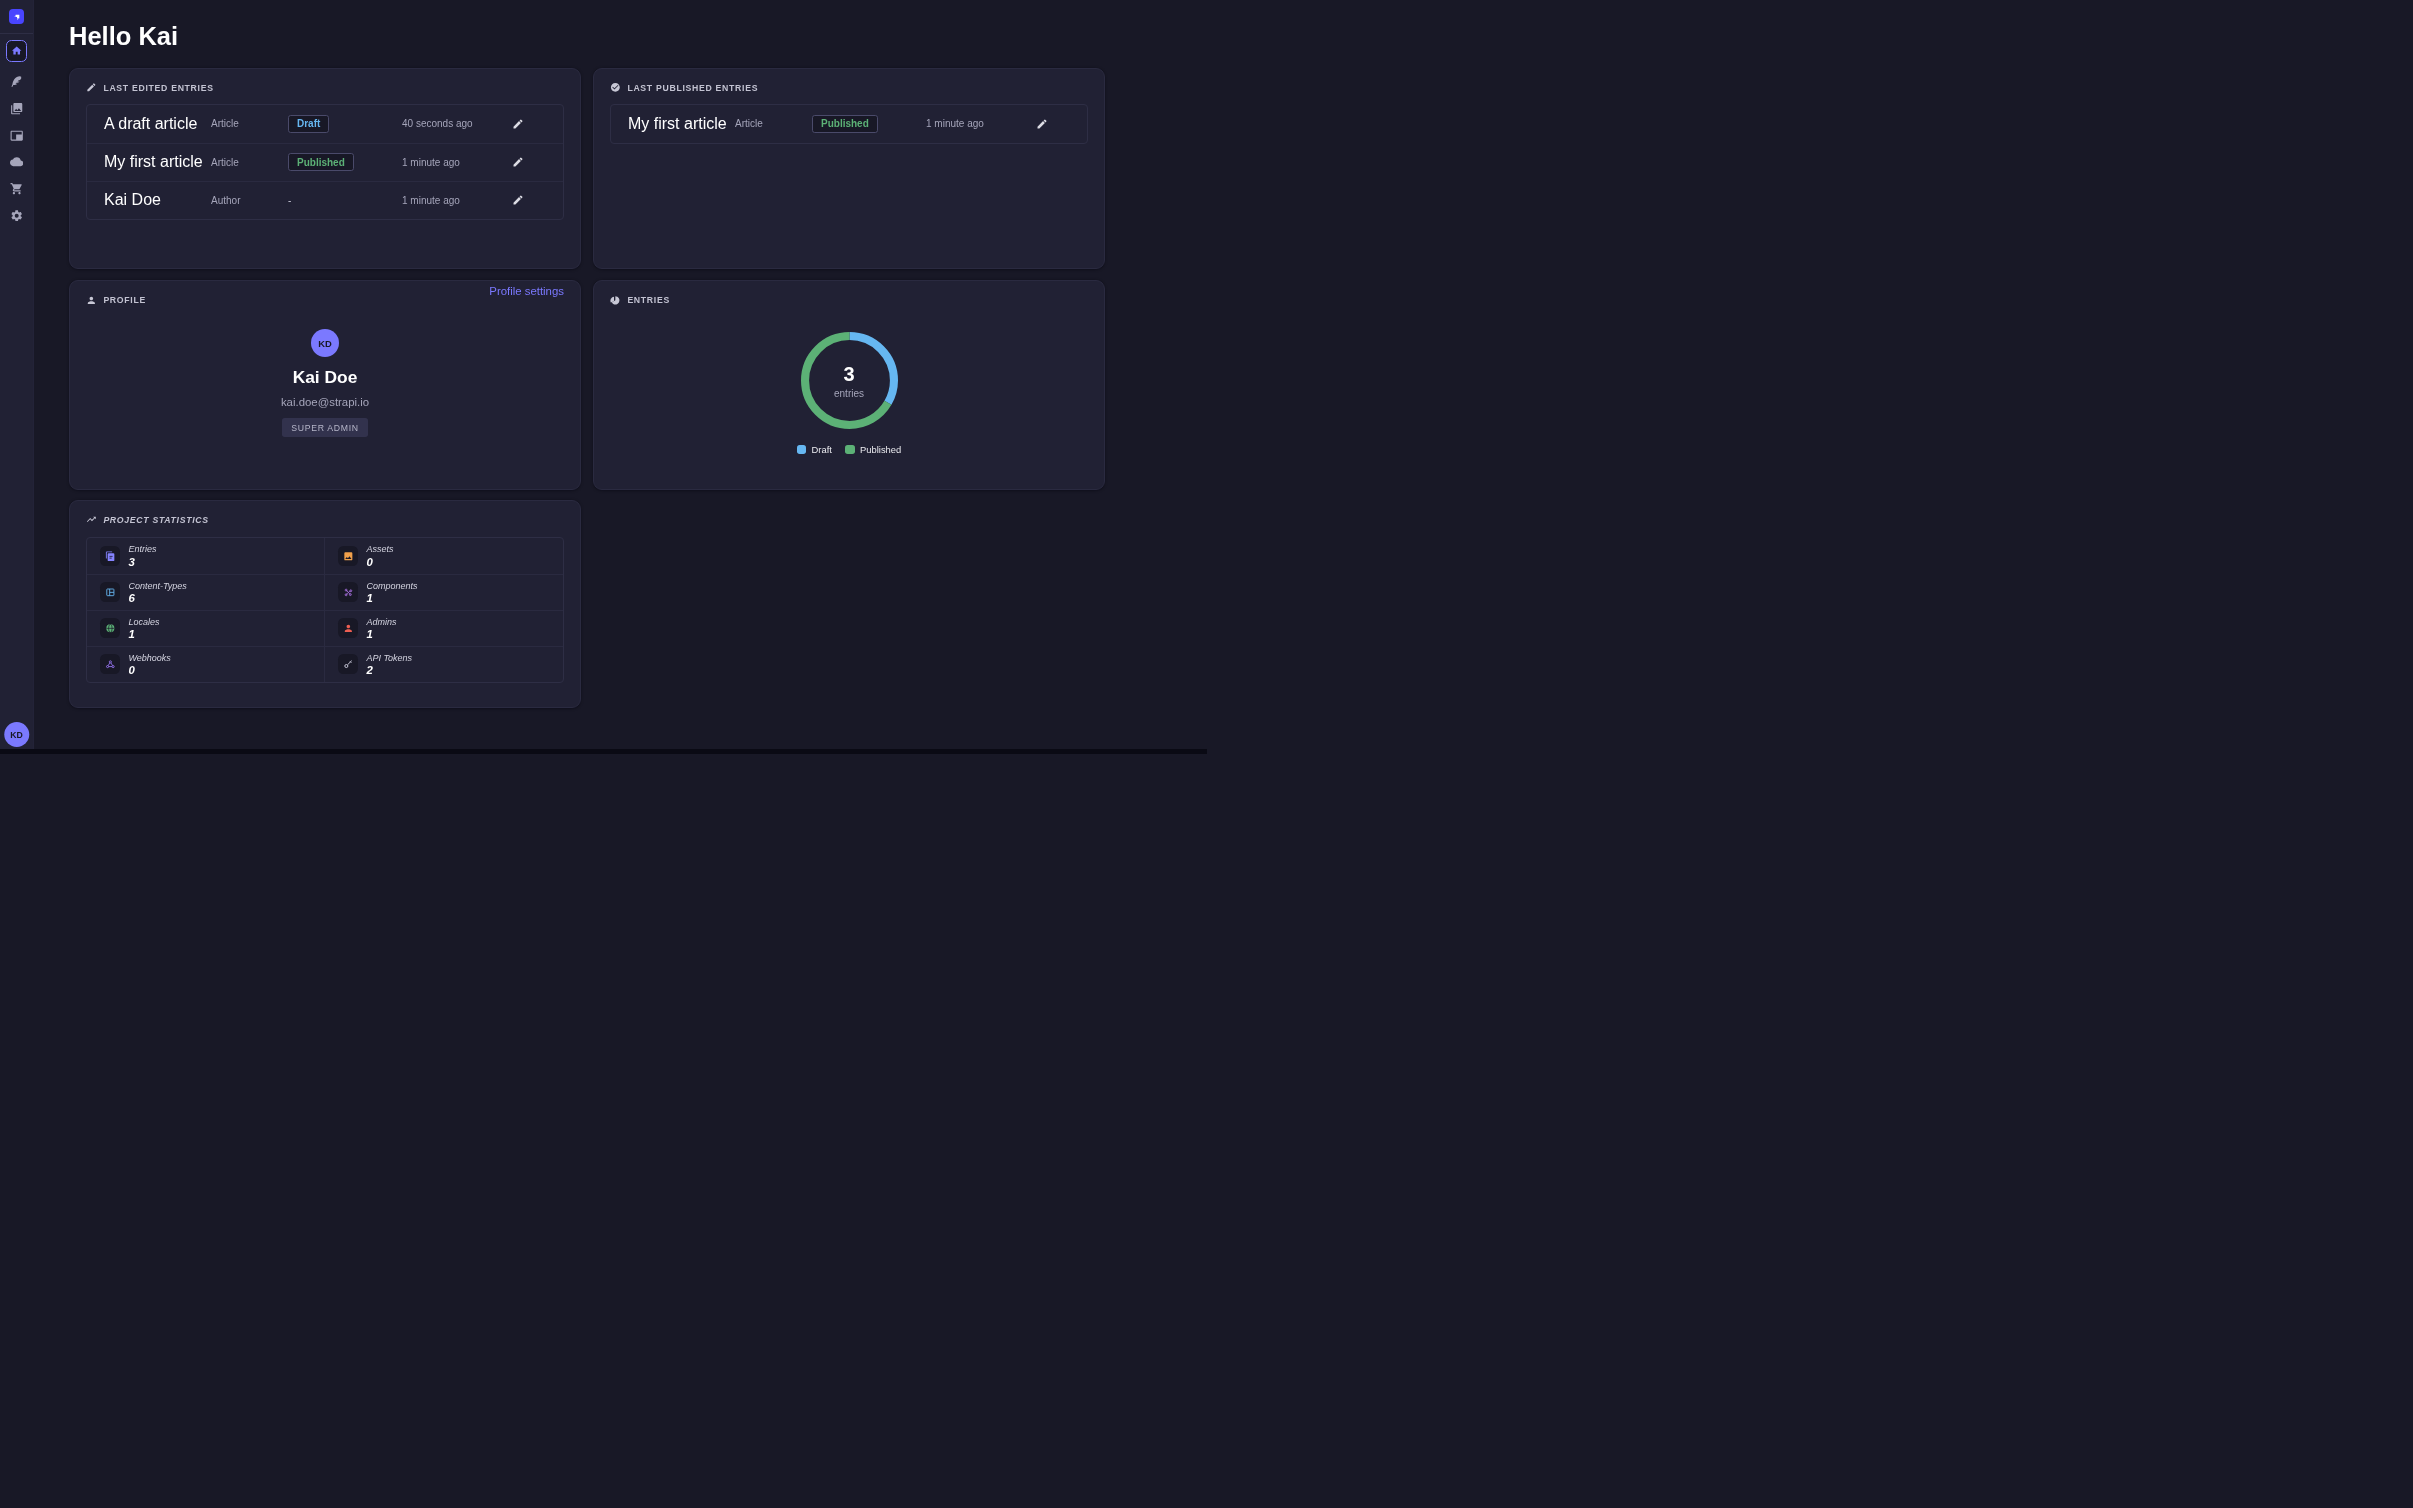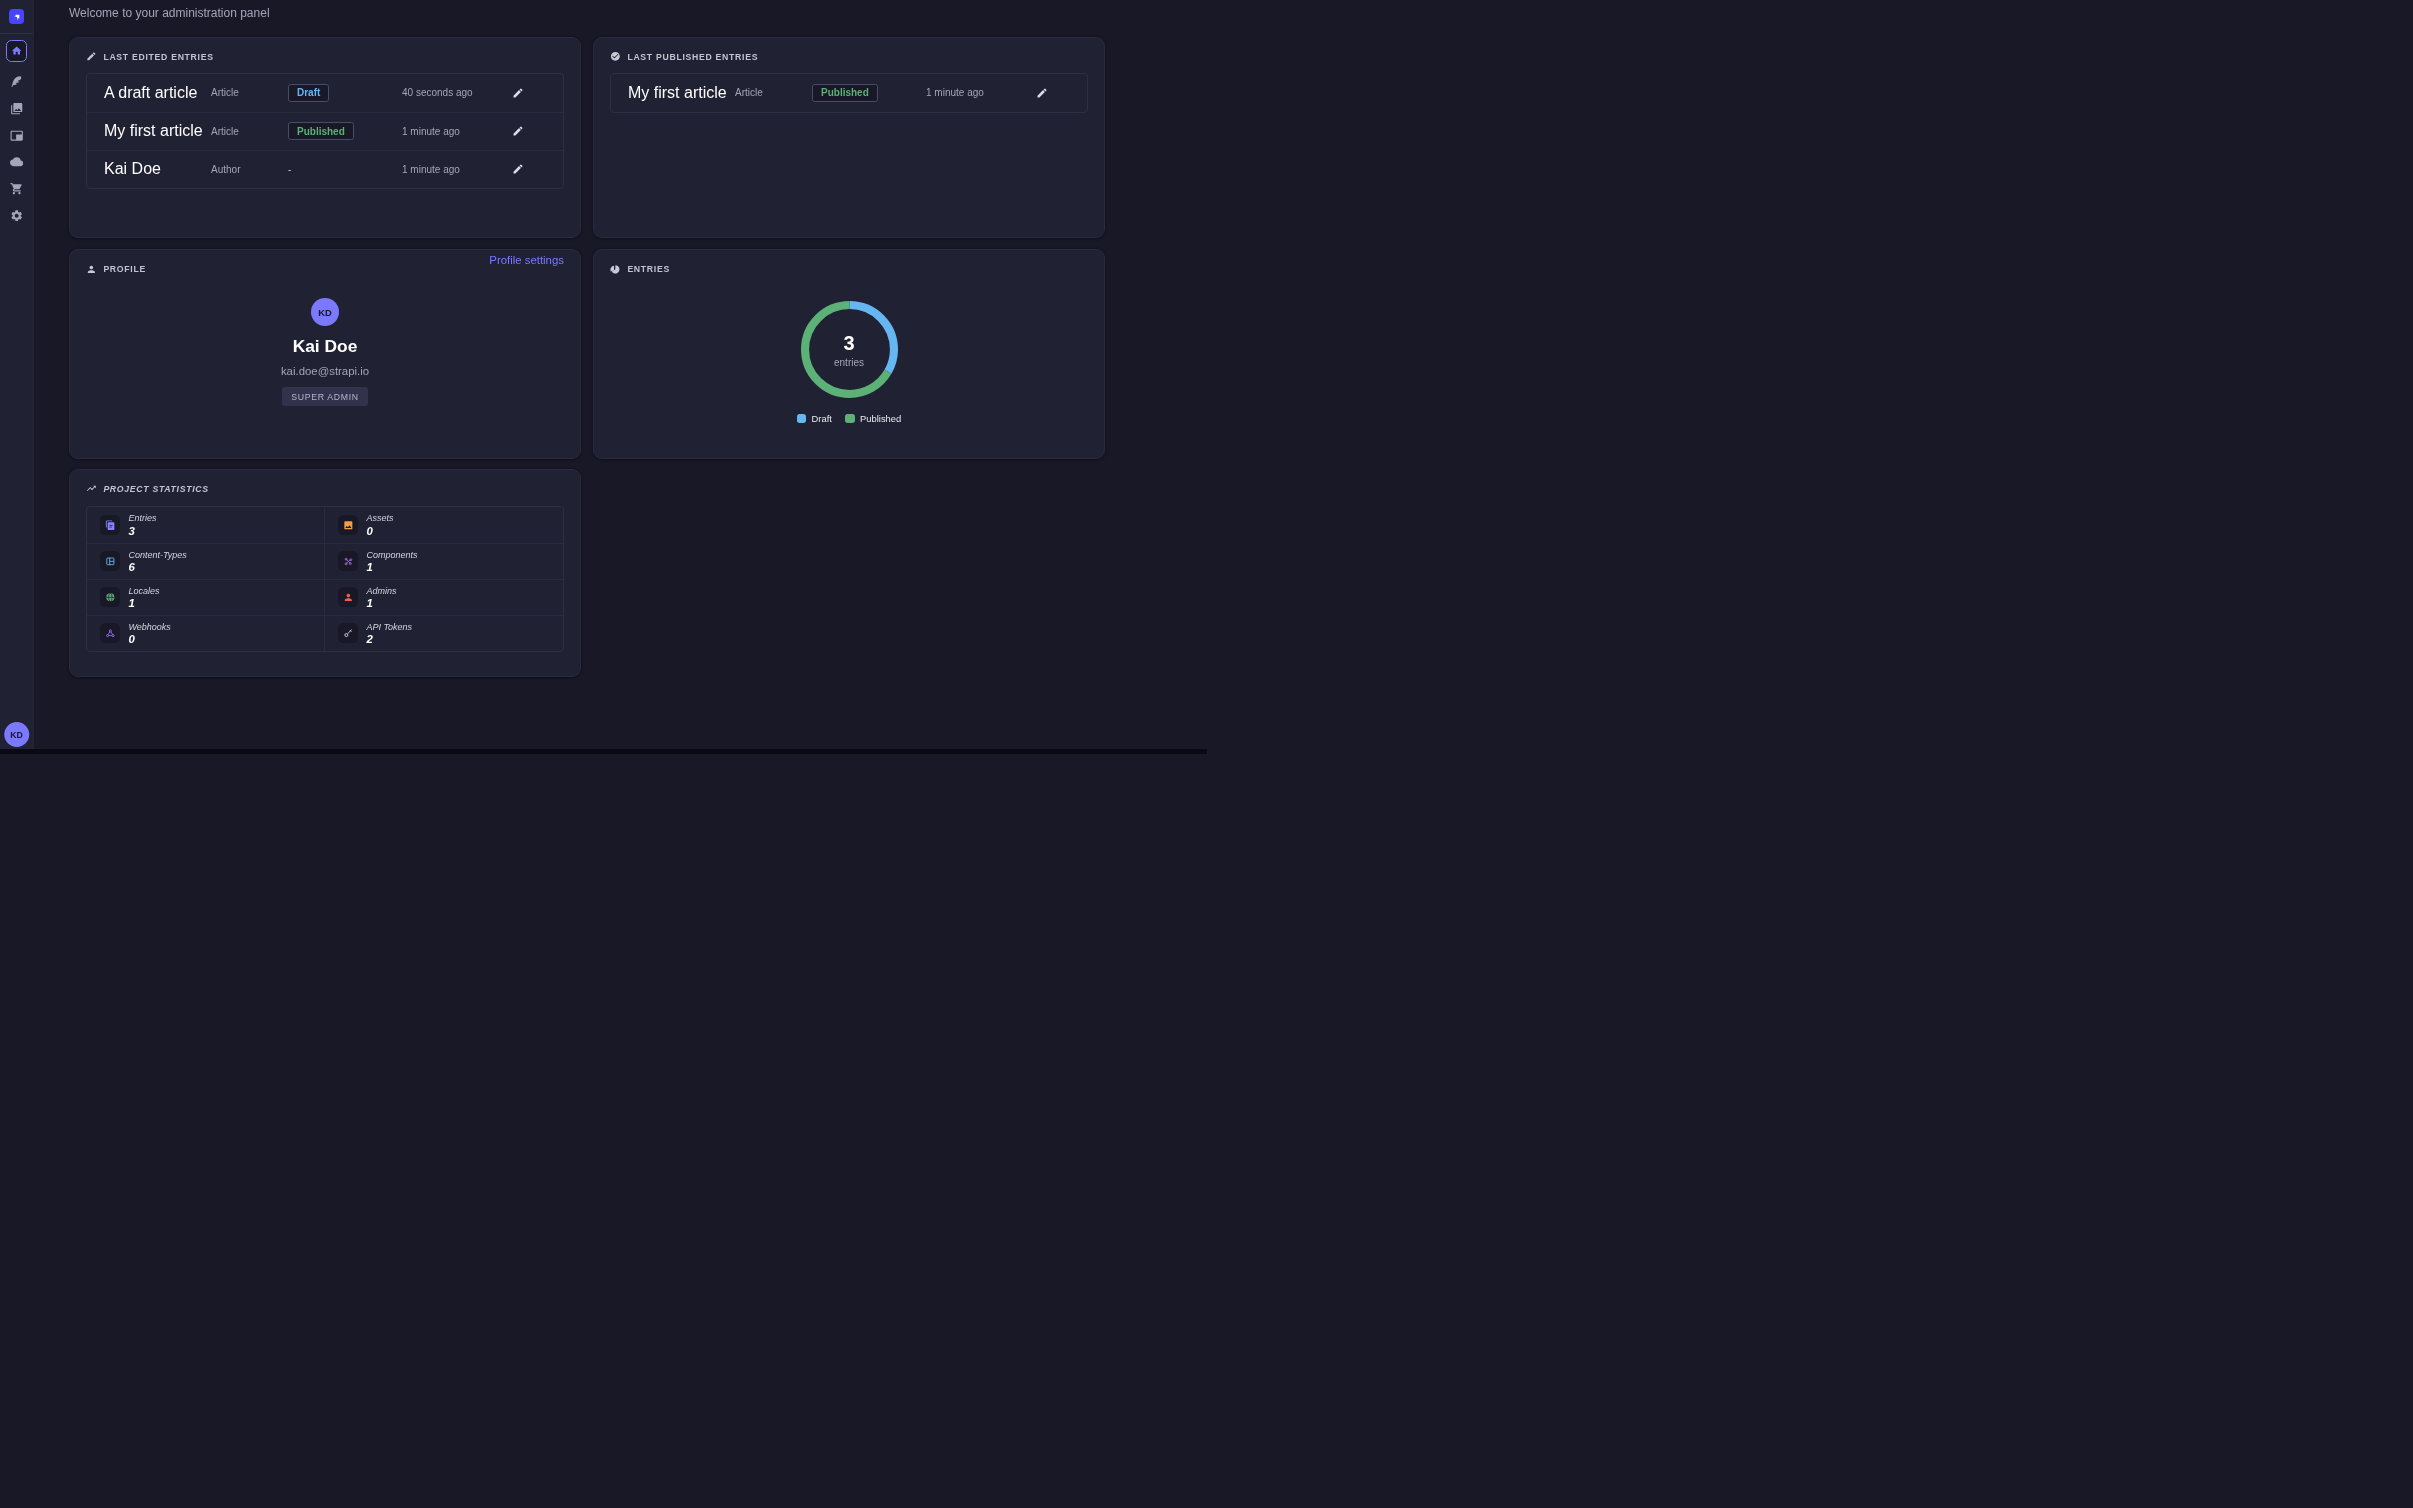--- a/index.html
+++ b/index.html
@@ -189,21 +189,21 @@
         <svg width="13.4" height="13.4" viewBox="0 0 24 24">
             <path fill="currentColor" d="M19.14 12.94c.04-.3.06-.61.06-.94 0-.32-.02-.64-.07-.94l2.03-1.58a.49.49 0 0 0 .12-.61l-1.92-3.32a.488.488 0 0 0-.59-.22l-2.39.96c-.5-.38-1.03-.7-1.62-.94l-.36-2.54a.484.484 0 0 0-.48-.41h-3.84c-.24 0-.43.17-.47.41l-.36 2.54c-.59.24-1.13.57-1.62.94l-2.39-.96c-.22-.08-.47 0-.59.22L2.74 8.87c-.12.21-.08.47.12.61l2.03 1.58c-.05.3-.09.63-.09.94s.02.64.07.94l-2.03 1.58a.49.49 0 0 0-.12.61l1.92 3.32c.12.22.37.29.59.22l2.39-.96c.5.38 1.03.7 1.62.94l.36 2.54c.05.24.24.41.48.41h3.84c.24 0 .44-.17.47-.41l.36-2.54c.59-.24 1.13-.56 1.62-.94l2.39.96c.22.08.47 0 .59-.22l1.92-3.32a.49.49 0 0 0-.12-.61l-2.01-1.58zM12 15.6A3.6 3.6 0 1 1 12 8.4a3.6 3.6 0 0 1 0 7.2z"></path>
           </svg>
       </span>
     </div>
   </div>
   <div class="side-avatar">KD</div>
 </div>
 
 <div class="main">
-  <div class="page-subtitle">Welcome to your administration panel</div>
+  <div class="page-title">Hello Kai</div>
 
   <div class="row row-1">
     <div class="panel h-300">
       <div class="panel-head">
         <span style="color:#c8c8d6">
           <svg width="10.7" height="10.7" viewBox="0 0 24 24">
               <path fill="currentColor" d="M3 17.25V21h3.75L17.81 9.94l-3.75-3.75L3 17.25zM20.71 7.04a.996.996 0 0 0 0-1.41l-2.34-2.34a.996.996 0 0 0-1.41 0l-1.83 1.83 3.75 3.75 1.83-1.83z"></path>
             </svg>
         </span>
         <span class="label">Last edited entries</span>

